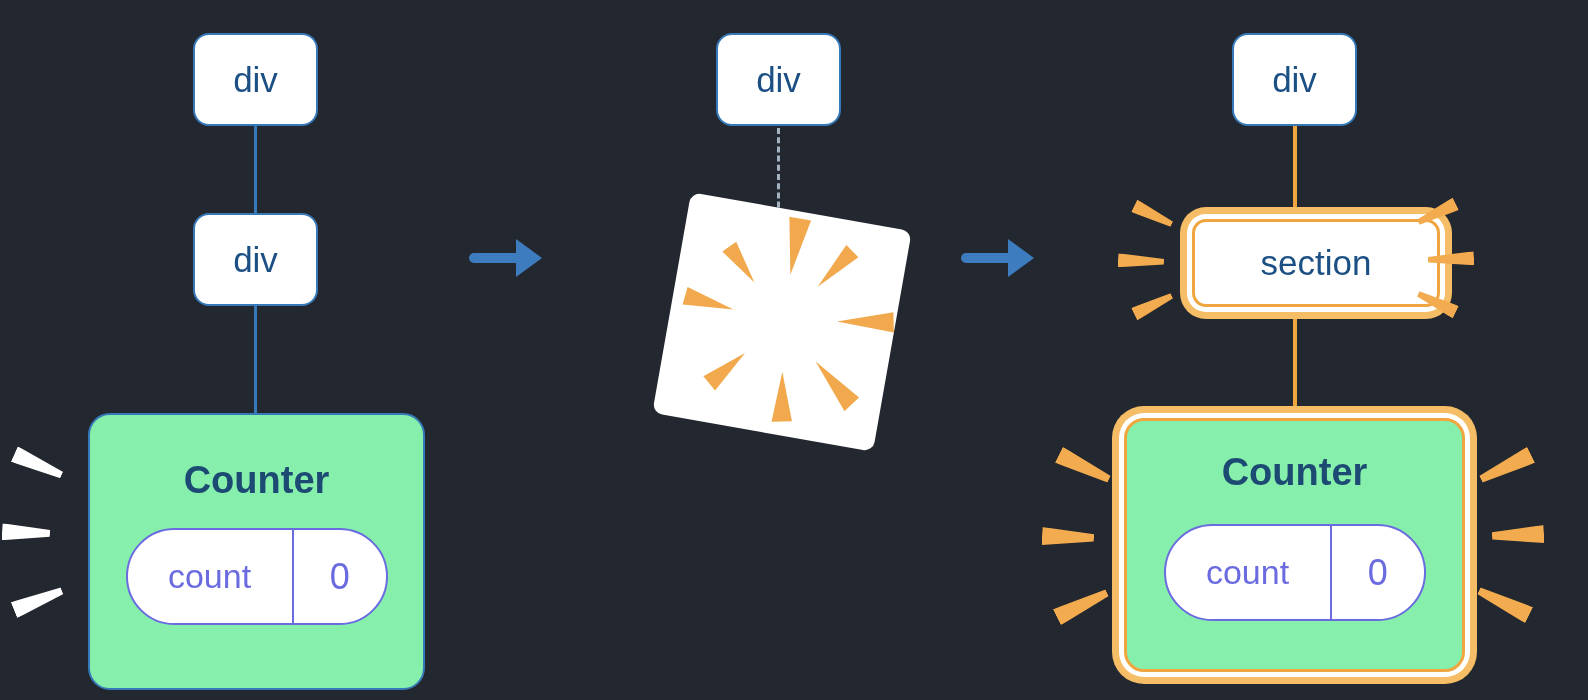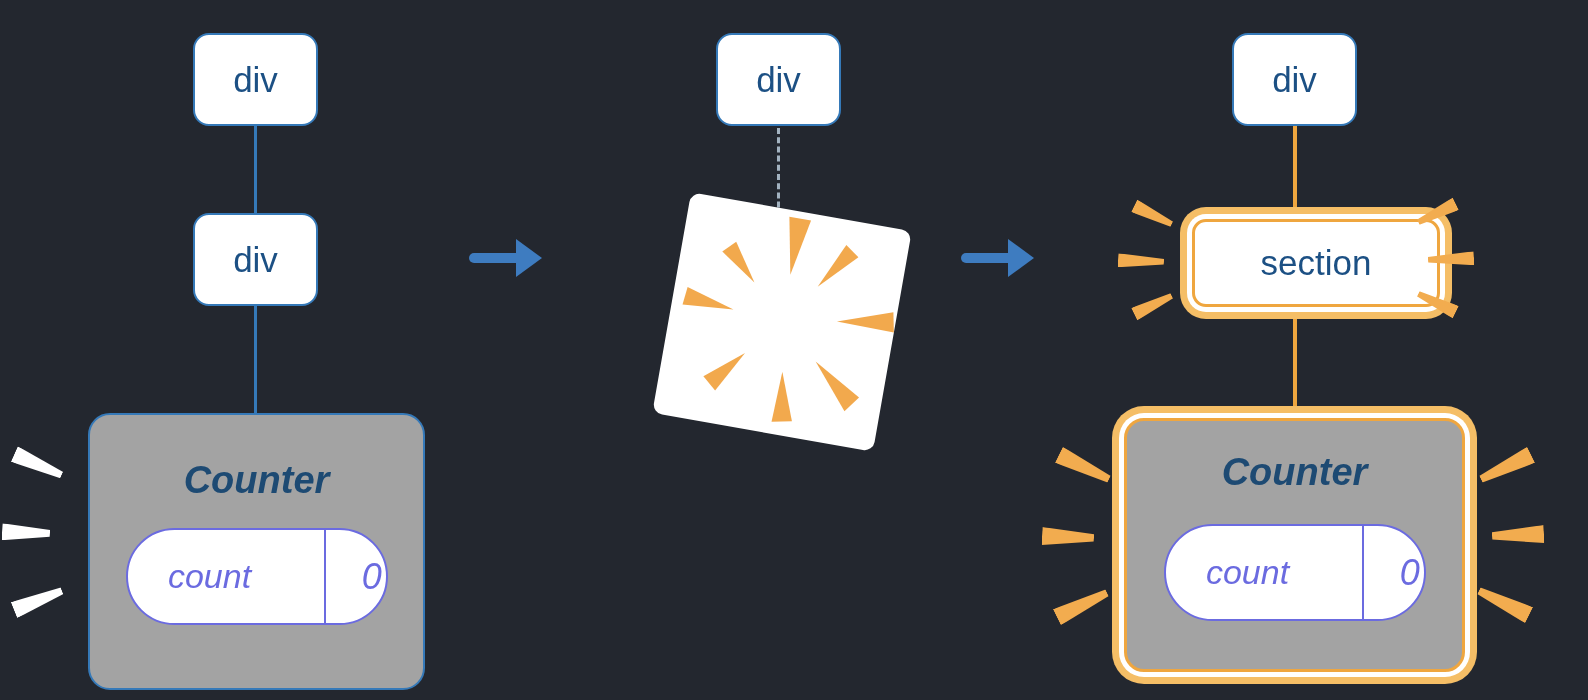--- a/index.html
+++ b/index.html
@@ -29,27 +29,26 @@
   }
 
   
   .vline { position: absolute; width: 3px; background: #3579B8; }
   .vline.orange { width: 4px; background: #EFA63F; }
   .dashed-line { position: absolute; width: 0; border-left: 3px dashed #A2B2C0; }
 
   
   .card {
     position: absolute;
-    background: #a3a3a3;
+    background: #86efac;
     border: 2.5px solid #3579B8;
     border-radius: 22px;
     display: flex;
     flex-direction: column;
     align-items: center;
-    font-style: italic;
   }
   .card-title {
     font-size: 38px;
     font-weight: 600;
     color: #1D4A73;
   }
 
   
   .glow {
     border-color: #EFA63F;
@@ -59,21 +58,20 @@
 
   
   .pill {
     display: flex;
     width: 262px;
     height: 97px;
     background: #ffffff;
     border: 2.5px solid #6B6BE0;
     border-radius: 60px;
     overflow: hidden;
-    gap: 32px;
   }
   .pill-cell {
     display: flex;
     align-items: center;
     justify-content: center;
     font-size: 34px;
     color: #6B6BE0;
   }
   .pill-key { width: 164px; }
   .pill-val { flex: 1; font-size: 36px; }

